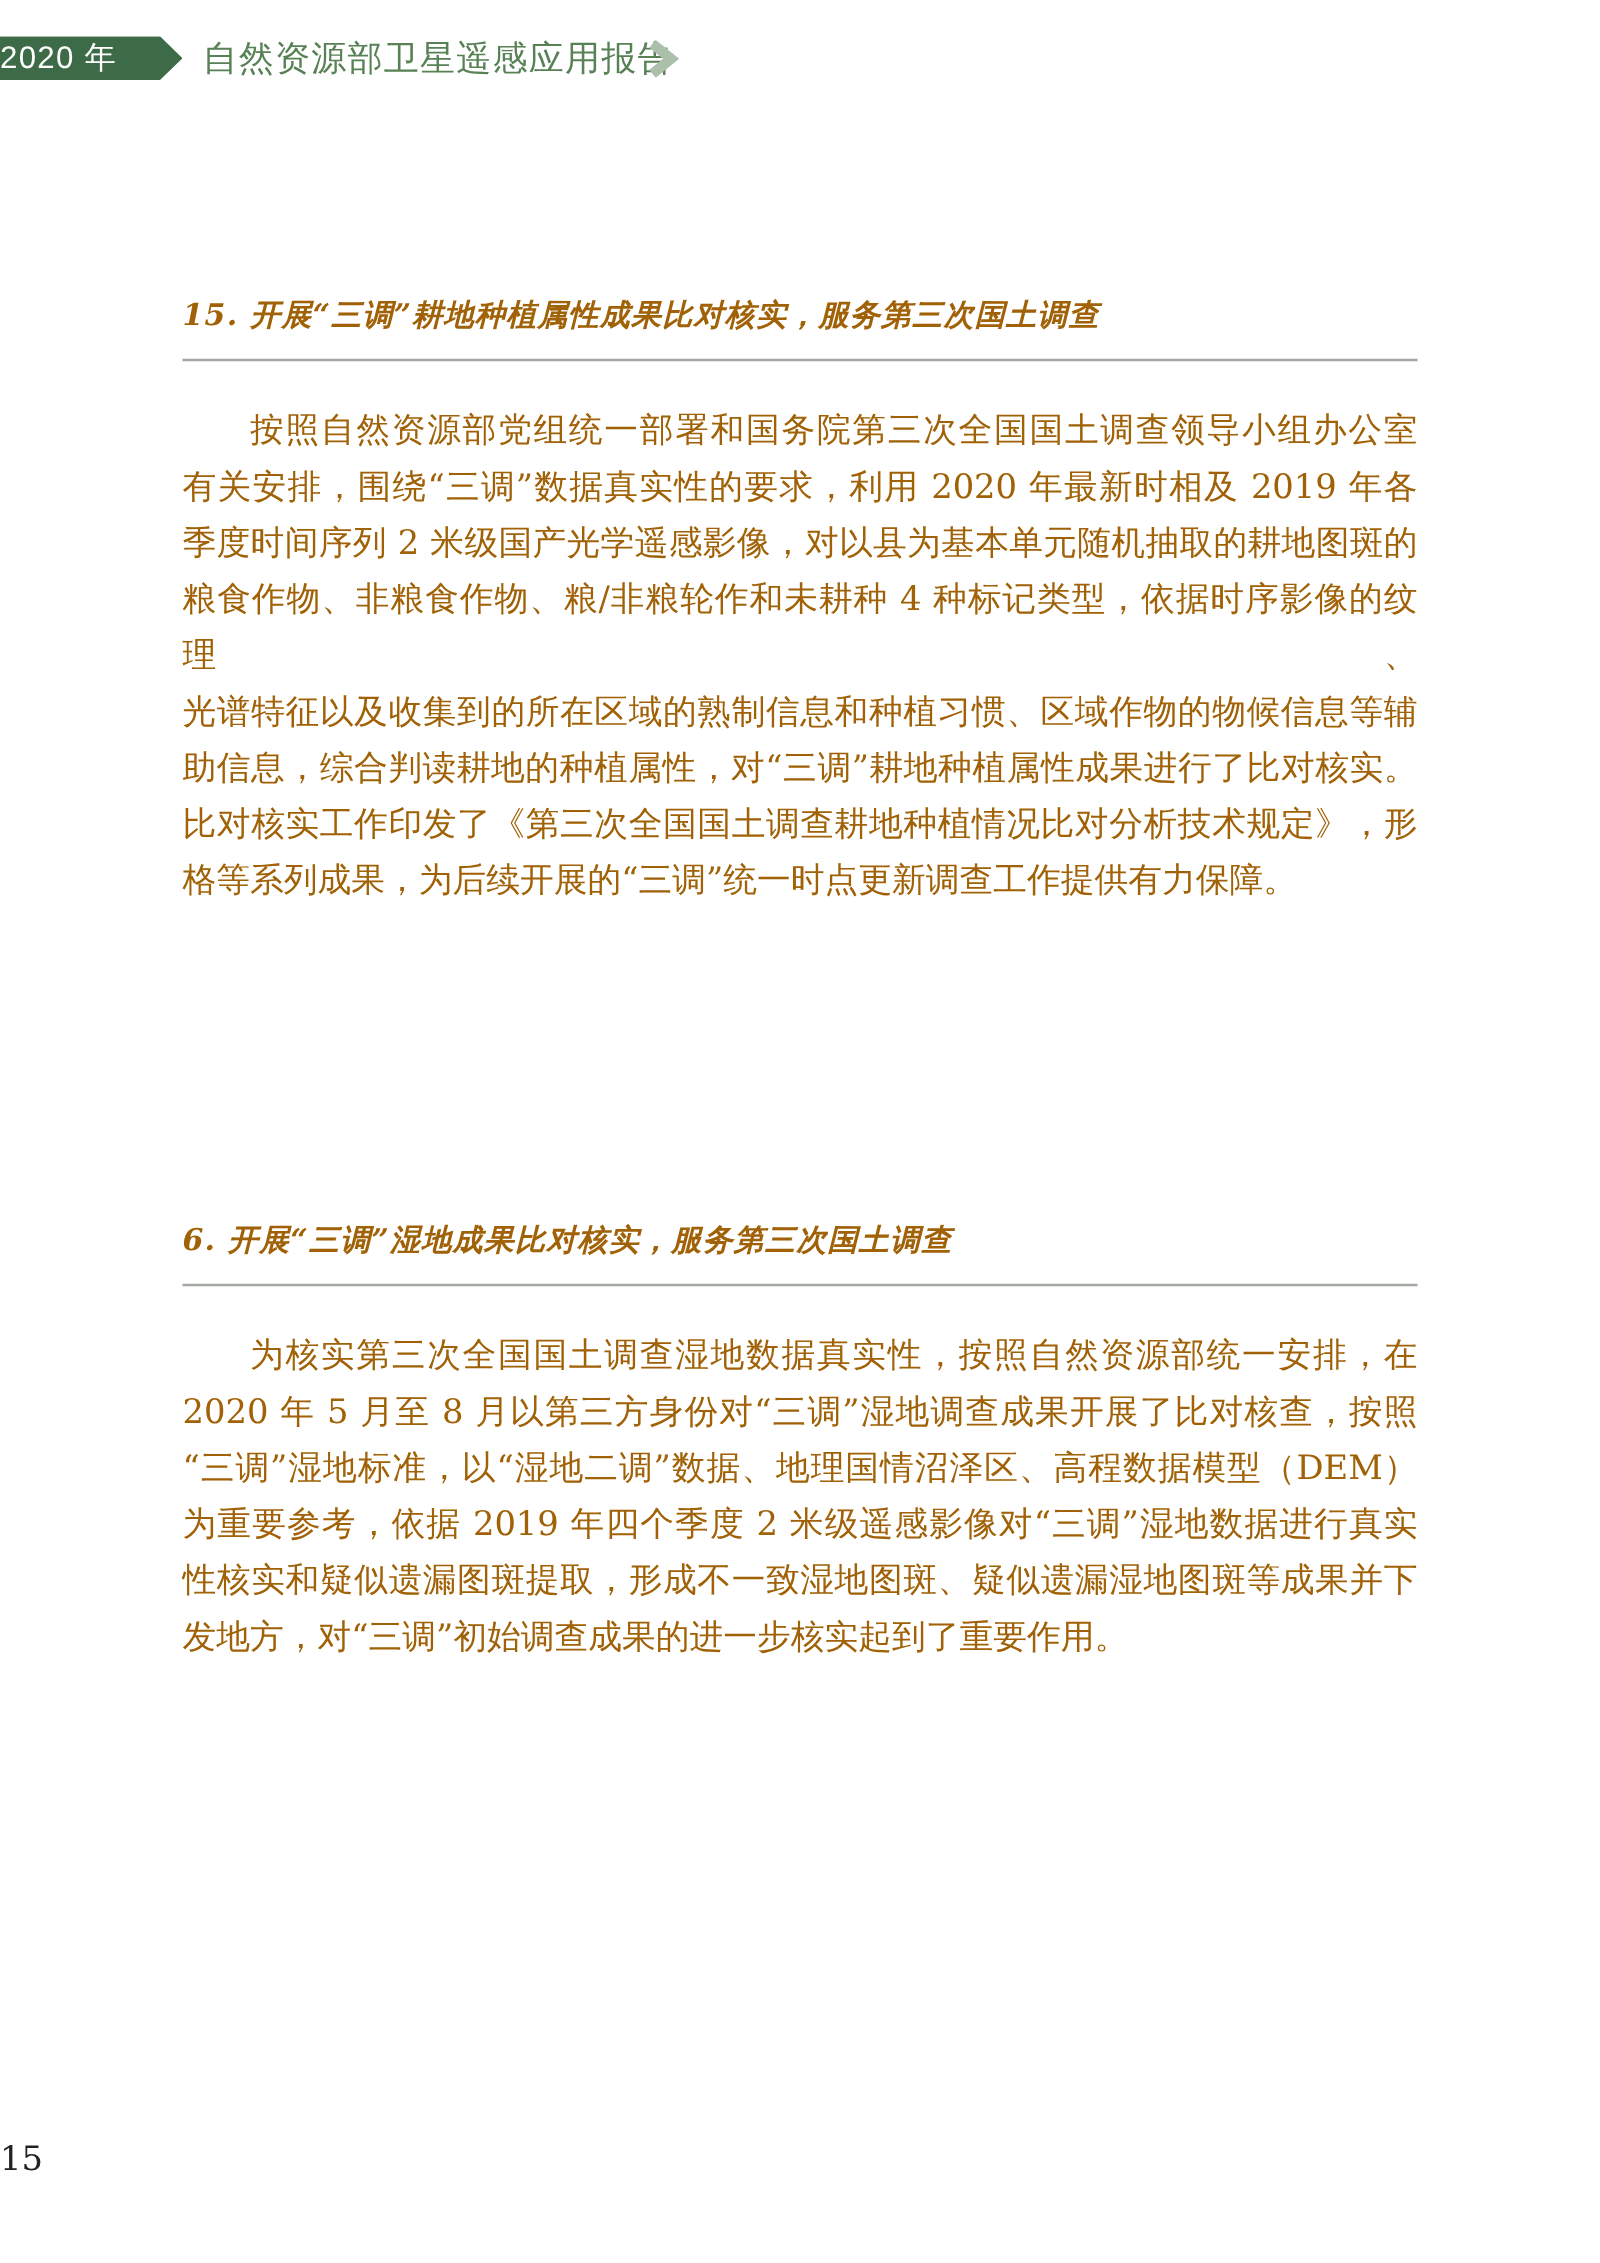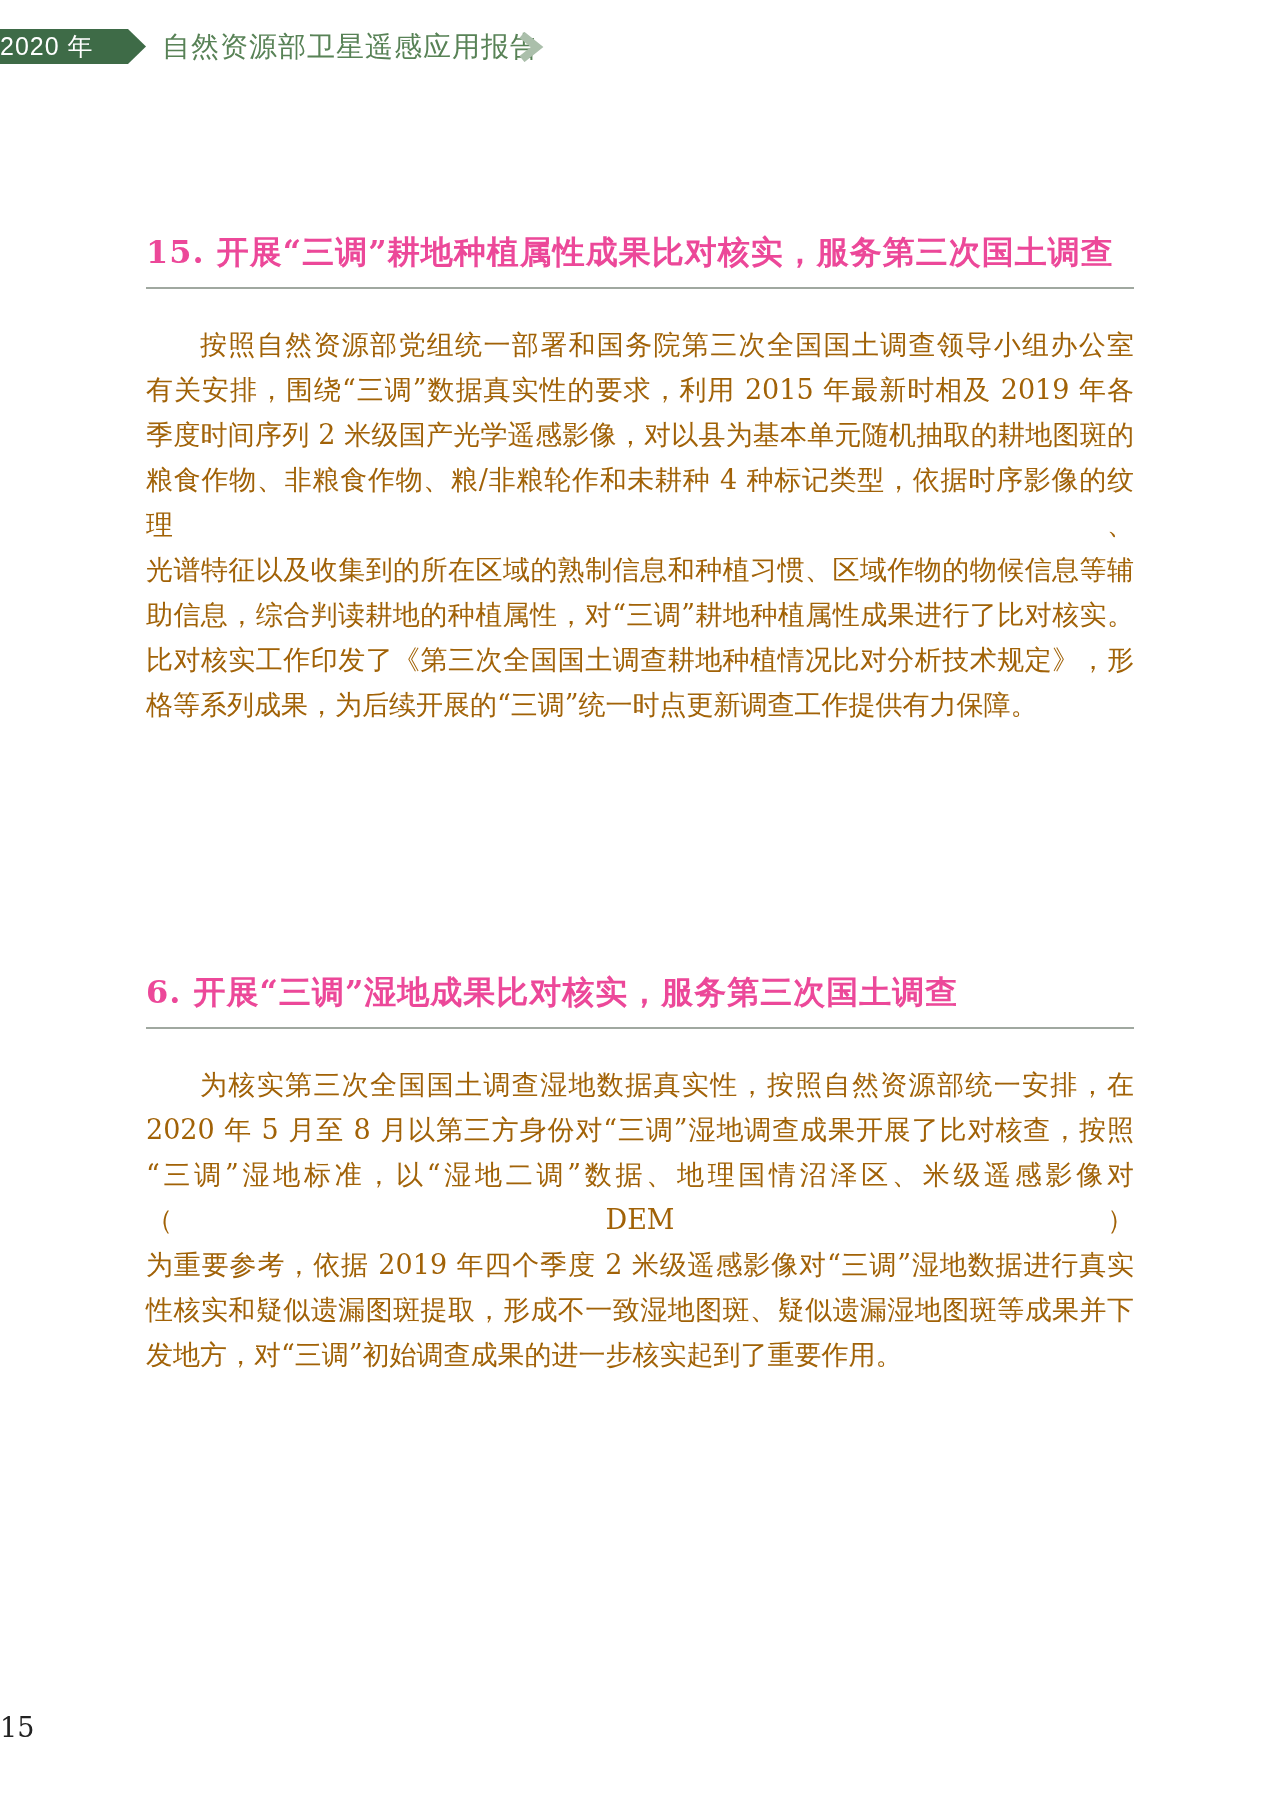--- a/index.html
+++ b/index.html
@@ -35,23 +35,24 @@
 
   
   .section { position:absolute; left:146px; width:988px; }
   #section-15 { top:232px; }
   #section-16 { top:972px; }
 
   .sec-title {
     margin:0;
     font-family:"DejaVu Serif","Liberation Serif",serif;
     font-weight:bold;
-    font-size:32px; line-height:40px;
-    color:#ec4899; letter-spacing:1px;
+    font-size:24px; line-height:40px;
+    color:#a16207; letter-spacing:1px;
     white-space:nowrap;
+    font-style:italic;
   }
   .sec-rule {
     height:2px; background:#a0a8a0;
     margin-top:15px;
   }
   .para { margin-top:33px; }
   .line {
     font-size:27px; line-height:45px;
     color:#a16207;
     text-align:justify;
@@ -81,37 +82,37 @@
     <svg width="28" height="30" viewBox="0 0 28 30">
       <polyline points="6,3 21,15 6,27" fill="none" stroke="#abbfab" stroke-width="8" stroke-linejoin="miter"></polyline>
     </svg>
   </span>
 
   <div class="section" id="section-15">
     <h2 class="sec-title">15. 开展“三调”耕地种植属性成果比对核实，服务第三次国土调查</h2>
     <div class="sec-rule"></div>
     <div class="para">
       <div class="line first">按照自然资源部党组统一部署和国务院第三次全国国土调查领导小组办公室</div>
-      <div class="line">有关安排，围绕“三调”数据真实性的要求，利用 2015 年最新时相及 2019 年各</div>
+      <div class="line">有关安排，围绕“三调”数据真实性的要求，利用 2020 年最新时相及 2019 年各</div>
       <div class="line">季度时间序列 2 米级国产光学遥感影像，对以县为基本单元随机抽取的耕地图斑的</div>
       <div class="line">粮食作物、非粮食作物、粮/非粮轮作和未耕种 4 种标记类型，依据时序影像的纹理、</div>
       <div class="line">光谱特征以及收集到的所在区域的熟制信息和种植习惯、区域作物的物候信息等辅</div>
       <div class="line">助信息，综合判读耕地的种植属性，对“三调”耕地种植属性成果进行了比对核实。</div>
       <div class="line">比对核实工作印发了《第三次全国国土调查耕地种植情况比对分析技术规定》，形</div>
       <div class="line last">格等系列成果，为后续开展的“三调”统一时点更新调查工作提供有力保障。</div>
     </div>
   </div>
 
   <div class="section" id="section-16">
     <h2 class="sec-title">6. 开展“三调”湿地成果比对核实，服务第三次国土调查</h2>
     <div class="sec-rule"></div>
     <div class="para">
       <div class="line first">为核实第三次全国国土调查湿地数据真实性，按照自然资源部统一安排，在</div>
       <div class="line">2020 年 5 月至 8 月以第三方身份对“三调”湿地调查成果开展了比对核查，按照</div>
-      <div class="line">“三调”湿地标准，以“湿地二调”数据、地理国情沼泽区、米级遥感影像对（DEM）</div>
+      <div class="line">“三调”湿地标准，以“湿地二调”数据、地理国情沼泽区、高程数据模型（DEM）</div>
       <div class="line">为重要参考，依据 2019 年四个季度 2 米级遥感影像对“三调”湿地数据进行真实</div>
       <div class="line">性核实和疑似遗漏图斑提取，形成不一致湿地图斑、疑似遗漏湿地图斑等成果并下</div>
       <div class="line last">发地方，对“三调”初始调查成果的进一步核实起到了重要作用。</div>
     </div>
   </div>
 
   <div class="page-number">15</div>
 
 </div>
 

